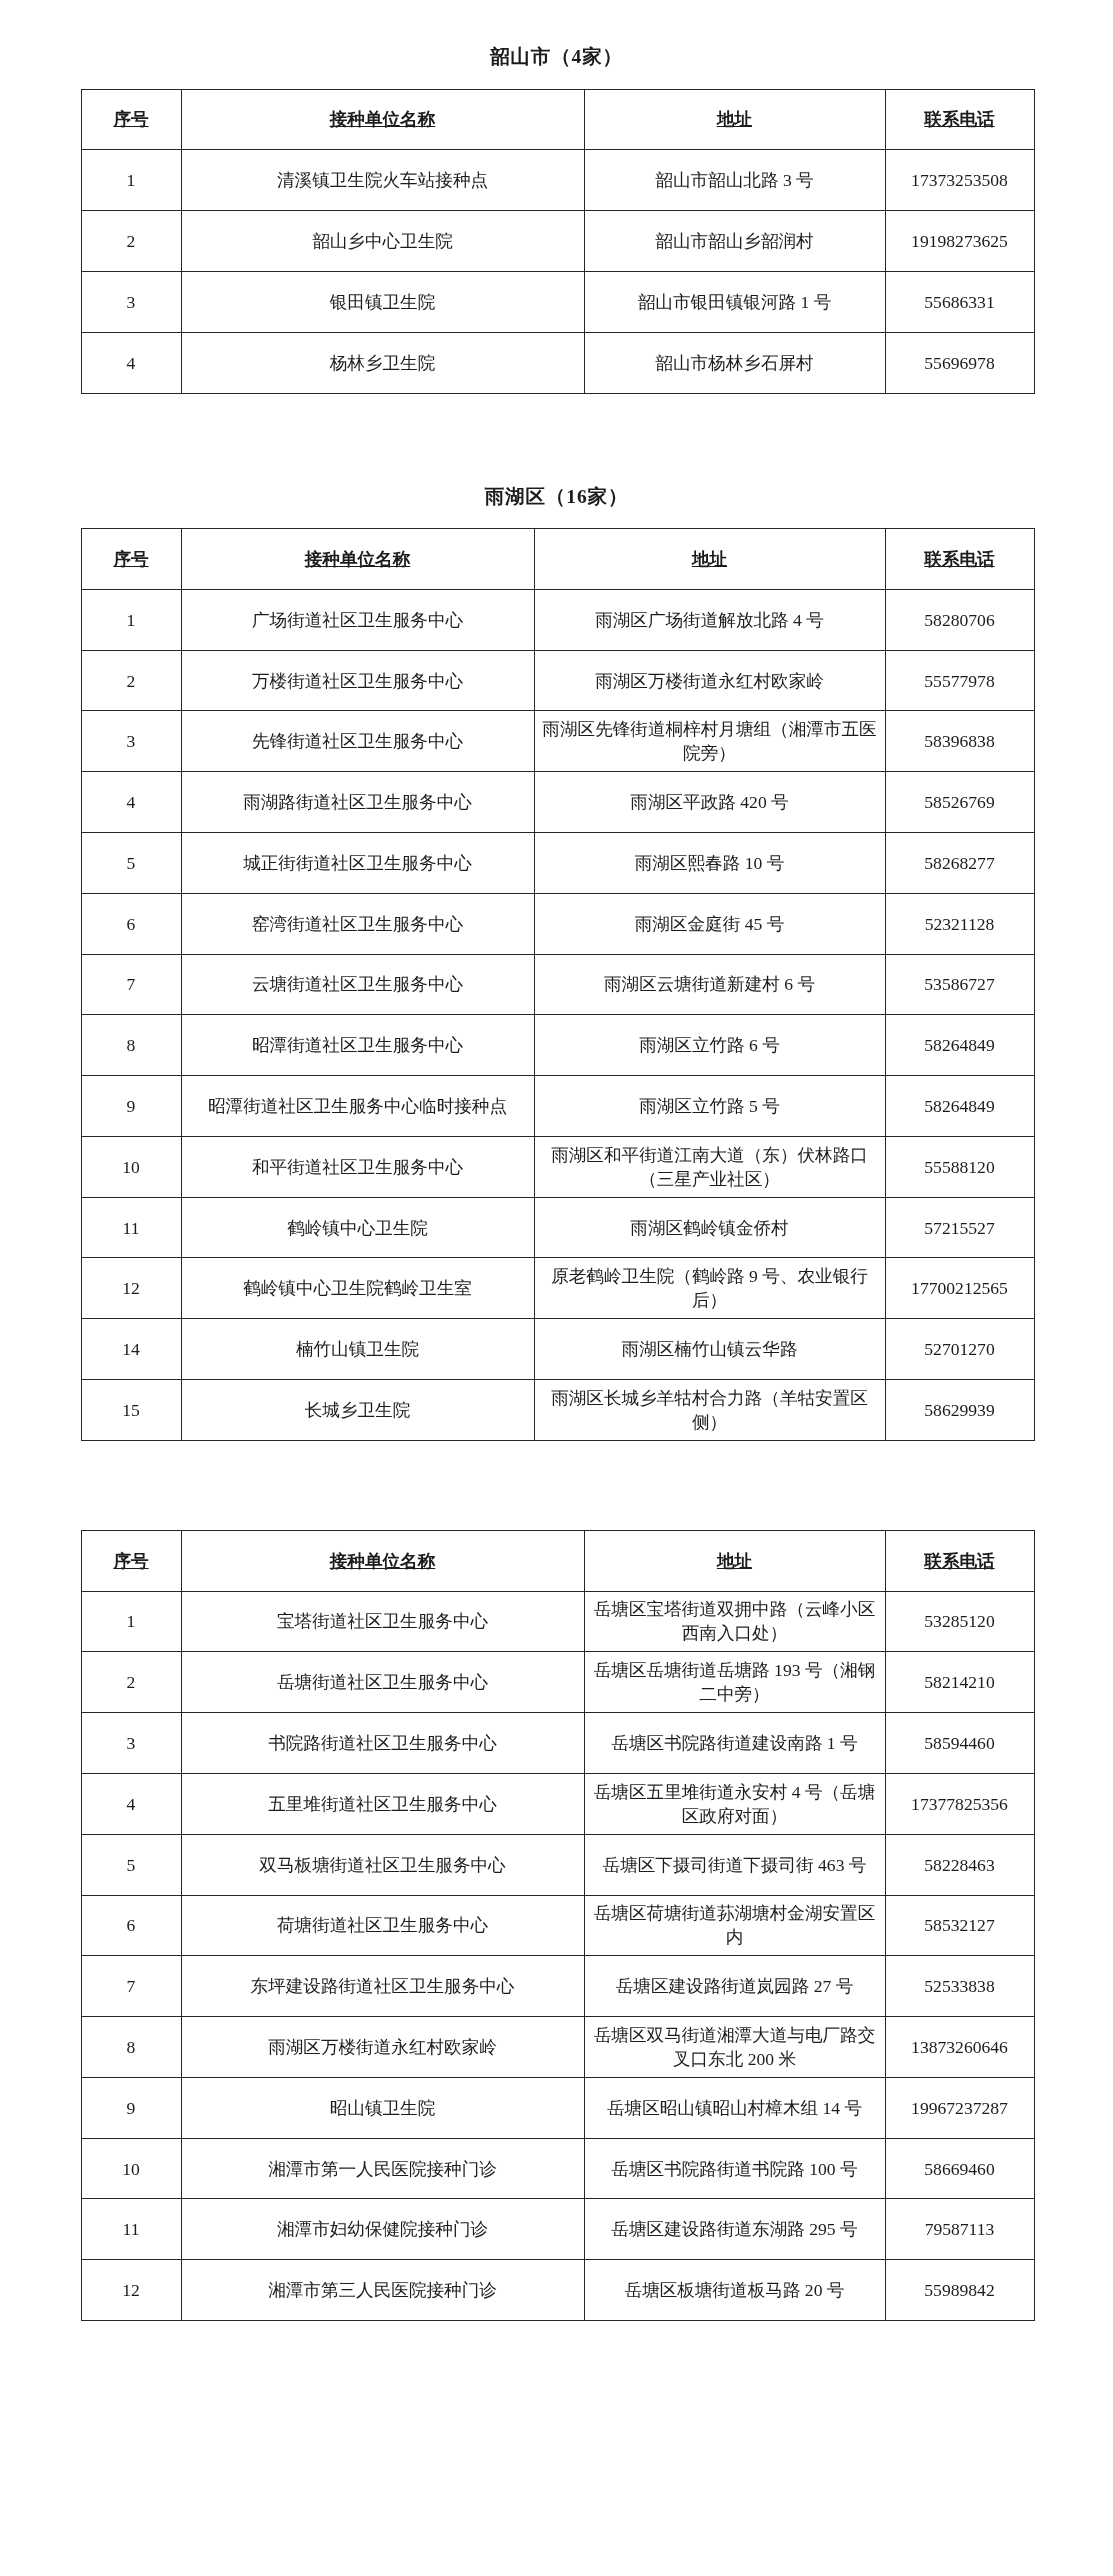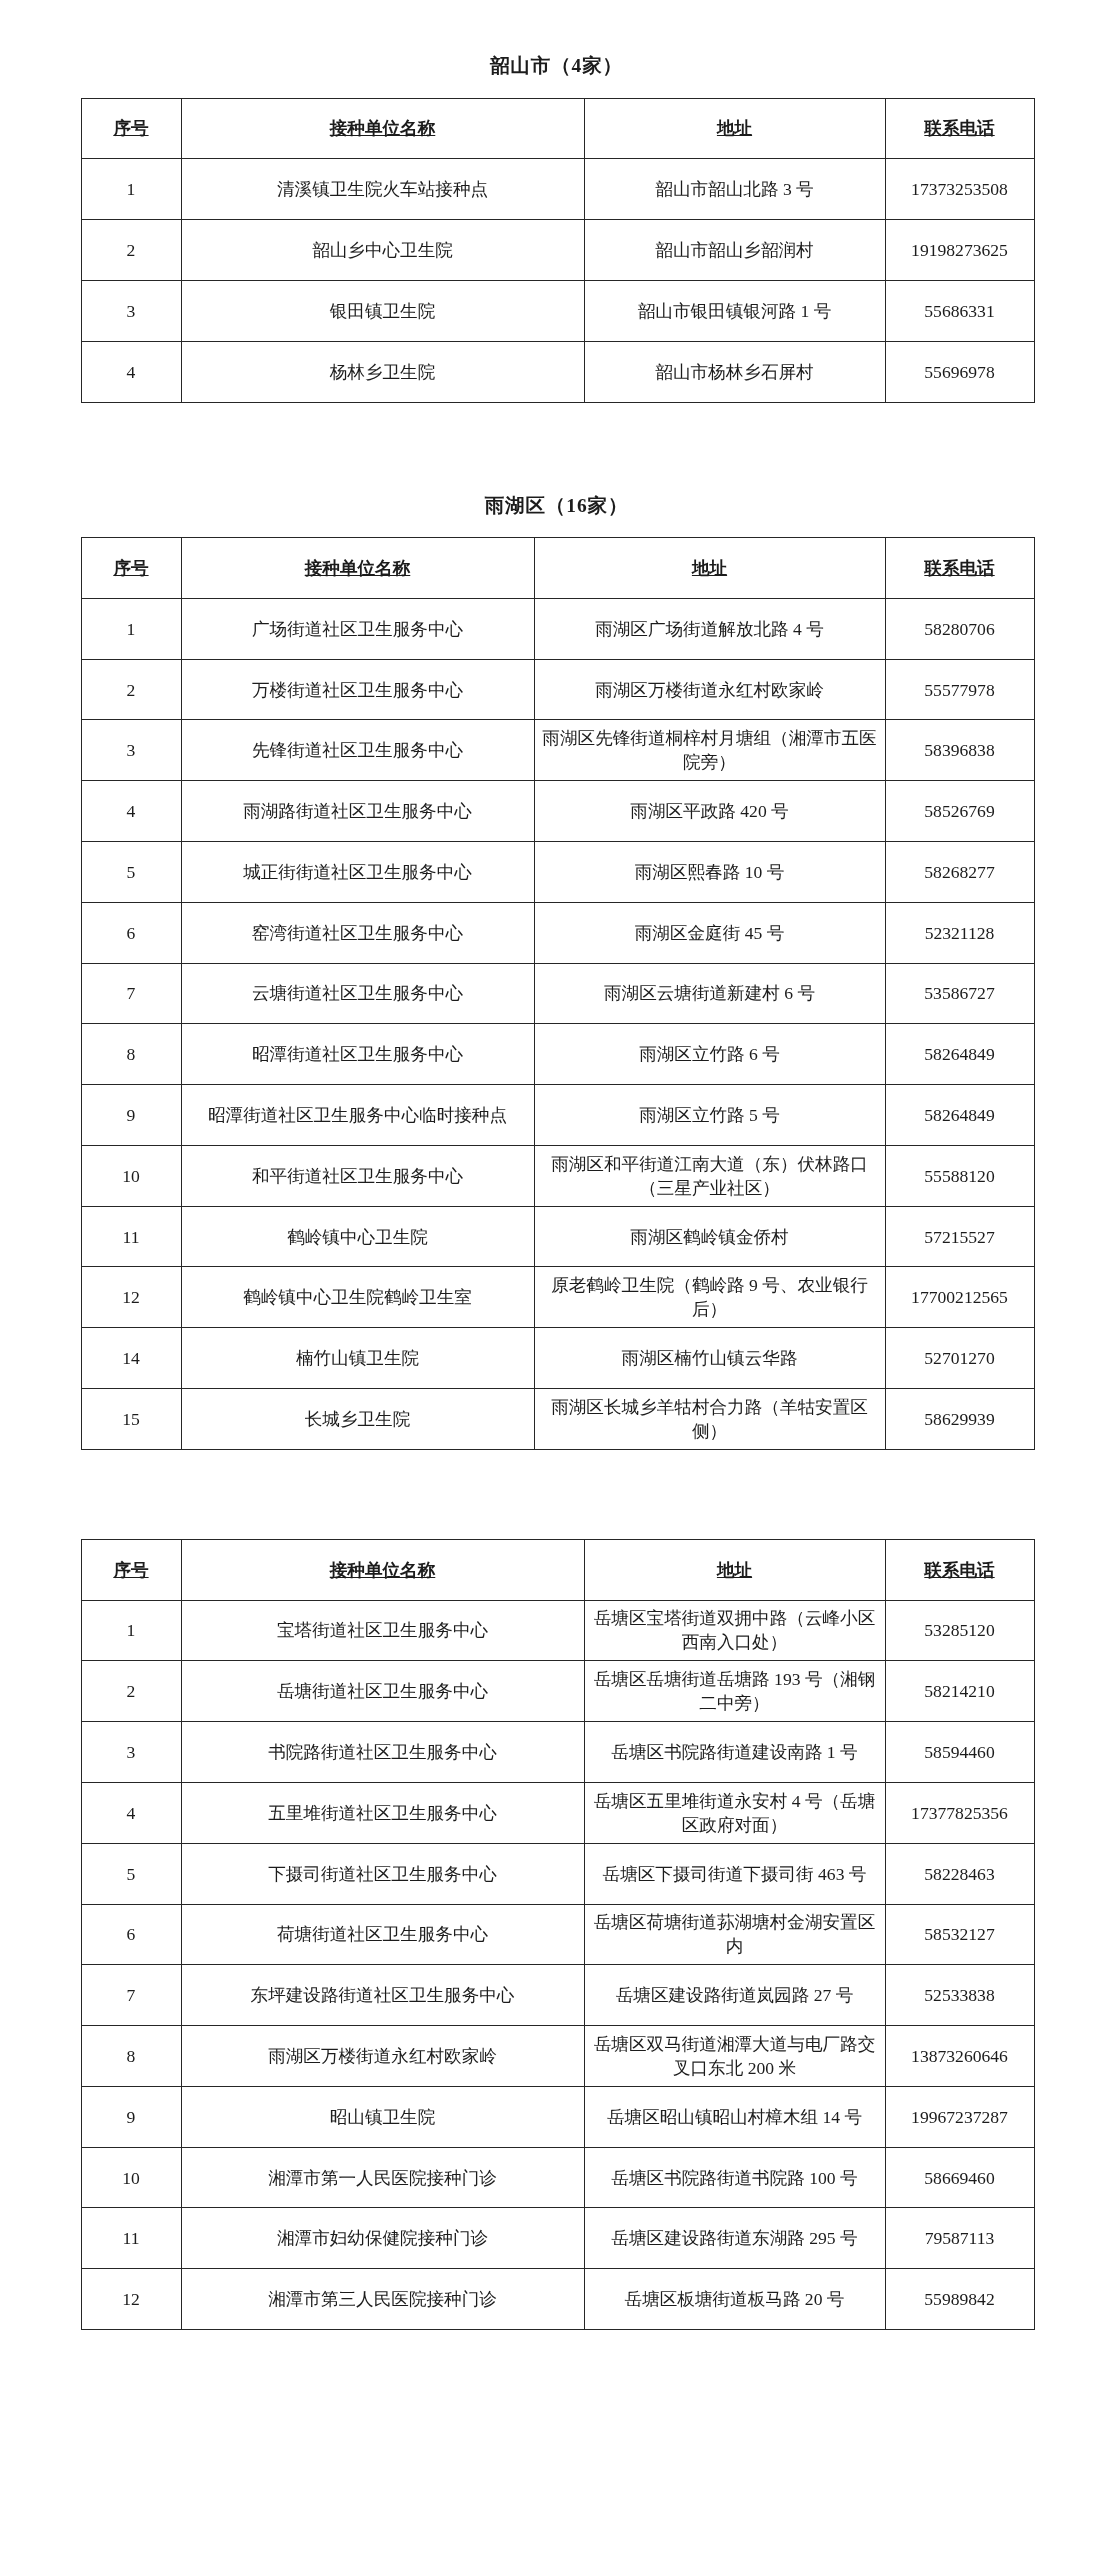--- a/index.html
+++ b/index.html
@@ -4,21 +4,21 @@
 <style>
   html, body {
     margin: 0;
     padding: 0;
     background: #ffffff;
     color: #1c1c1c;
     font-family: "Liberation Serif", "DejaVu Serif", serif;
   }
   main.doc {
     width: 952px;
-    margin: 13px auto;
+    margin: 4px auto;
     padding-top: 39px;
     padding-bottom: 84px;
   }
   section.table-section { margin: 0; }
   section.table-section:not(:first-child) { margin-top: 89px; }
   h2.table-title {
     margin: 0 0 18.6px 0;
     text-align: center;
     font-size: 19.5px;
     font-weight: bold;
@@ -240,21 +240,21 @@
             <td class="cell-phone">58594460</td>
           </tr>
           <tr>
             <td class="cell-index">4</td>
             <td class="cell-name">五里堆街道社区卫生服务中心</td>
             <td class="cell-address">岳塘区五里堆街道永安村 4 号（岳塘区政府对面）</td>
             <td class="cell-phone">17377825356</td>
           </tr>
           <tr>
             <td class="cell-index">5</td>
-            <td class="cell-name">下摄司街道社区卫生服务中心</td>
+            <td class="cell-name">双马板塘街道社区卫生服务中心</td>
             <td class="cell-address">岳塘区下摄司街道下摄司街 463 号</td>
             <td class="cell-phone">58228463</td>
           </tr>
           <tr>
             <td class="cell-index">6</td>
             <td class="cell-name">荷塘街道社区卫生服务中心</td>
             <td class="cell-address">岳塘区荷塘街道荪湖塘村金湖安置区内</td>
             <td class="cell-phone">58532127</td>
           </tr>
           <tr>

